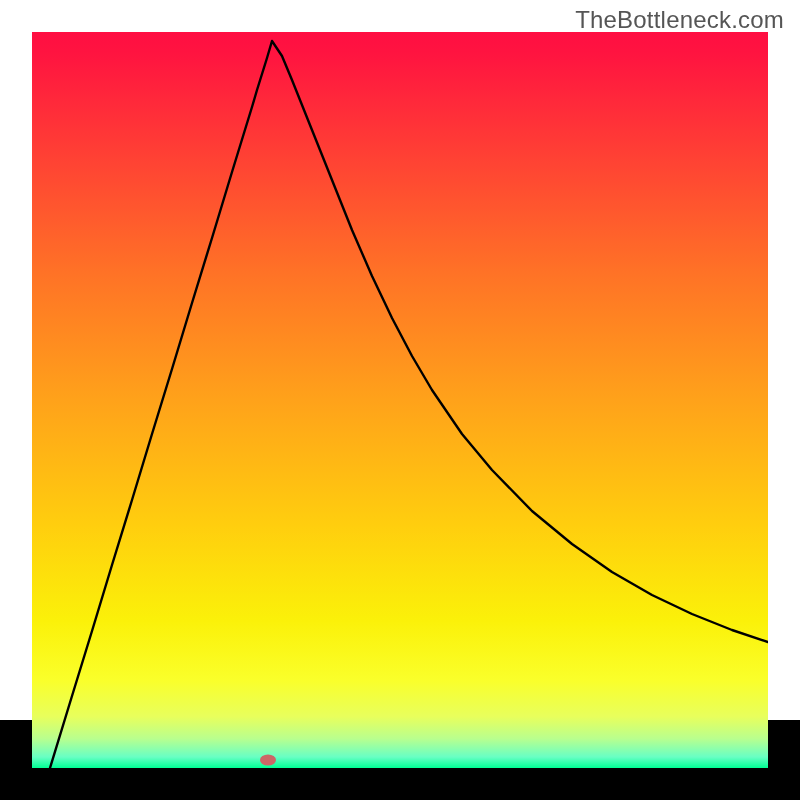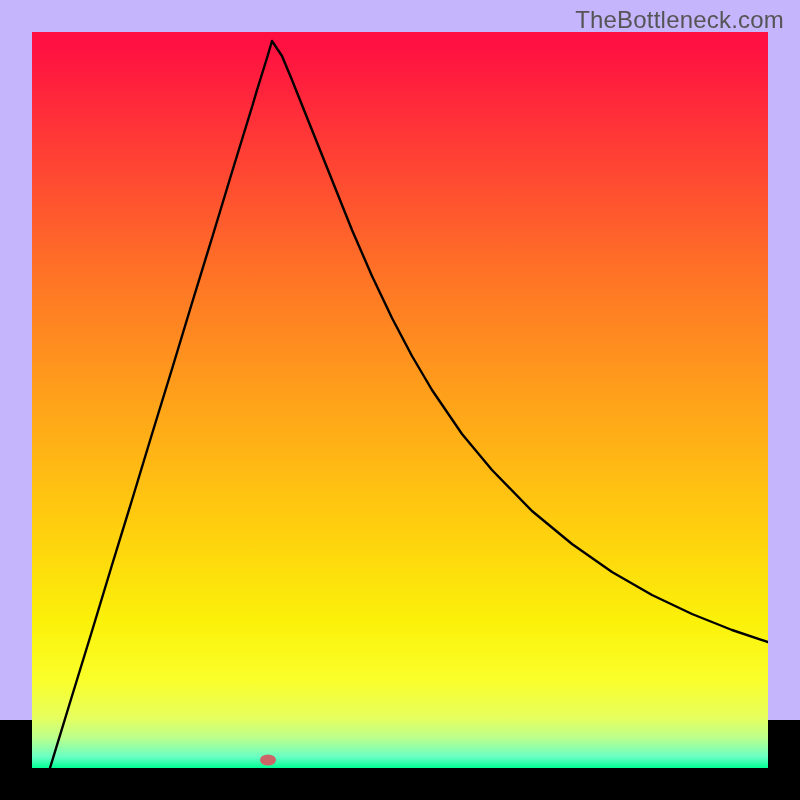--- a/index.html
+++ b/index.html
@@ -1,20 +1,20 @@
 <!DOCTYPE html>
 <html><head>
 <meta charset="utf-8">
 <style>
   * { margin: 0; padding: 0; box-sizing: border-box; }
   html, body { width: 800px; height: 800px; overflow: hidden; background: #000; }
   .outer {
     width: 800px;
     height: 720px;
-    background: #c4b5fd;
+    background: #ffffff;
     position: relative;
   }
   .watermark {
     position: absolute;
     top: 6px;
     right: 16px;
     font-family: Arial, Helvetica, sans-serif;
     font-size: 24px;
     font-weight: 500;
     color: #555555;

